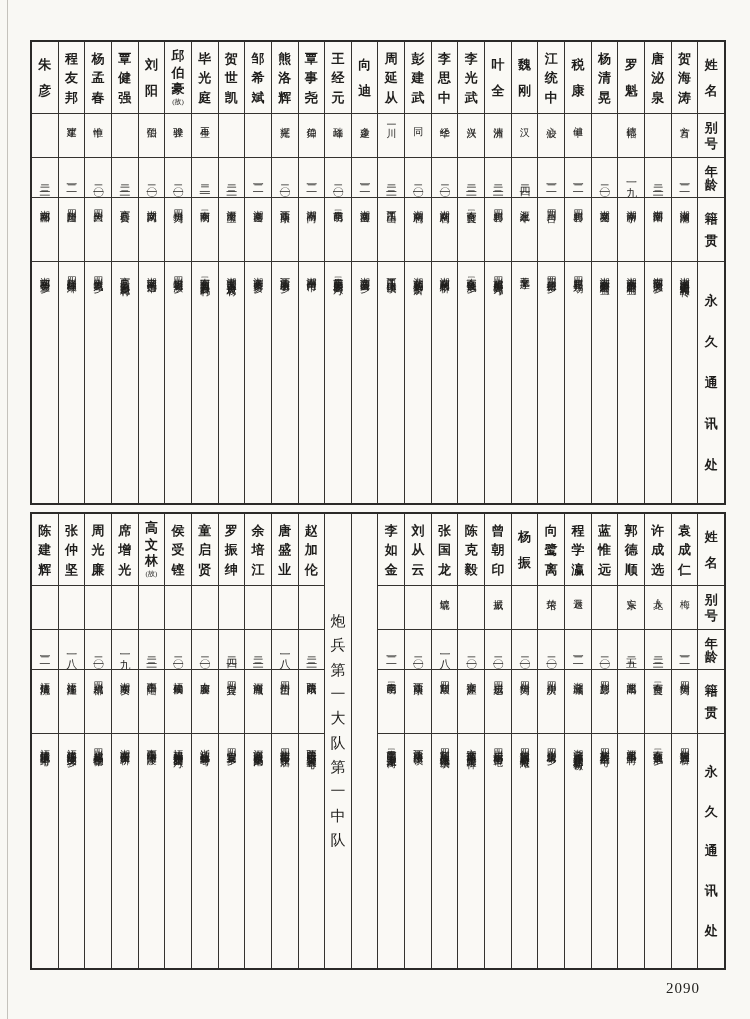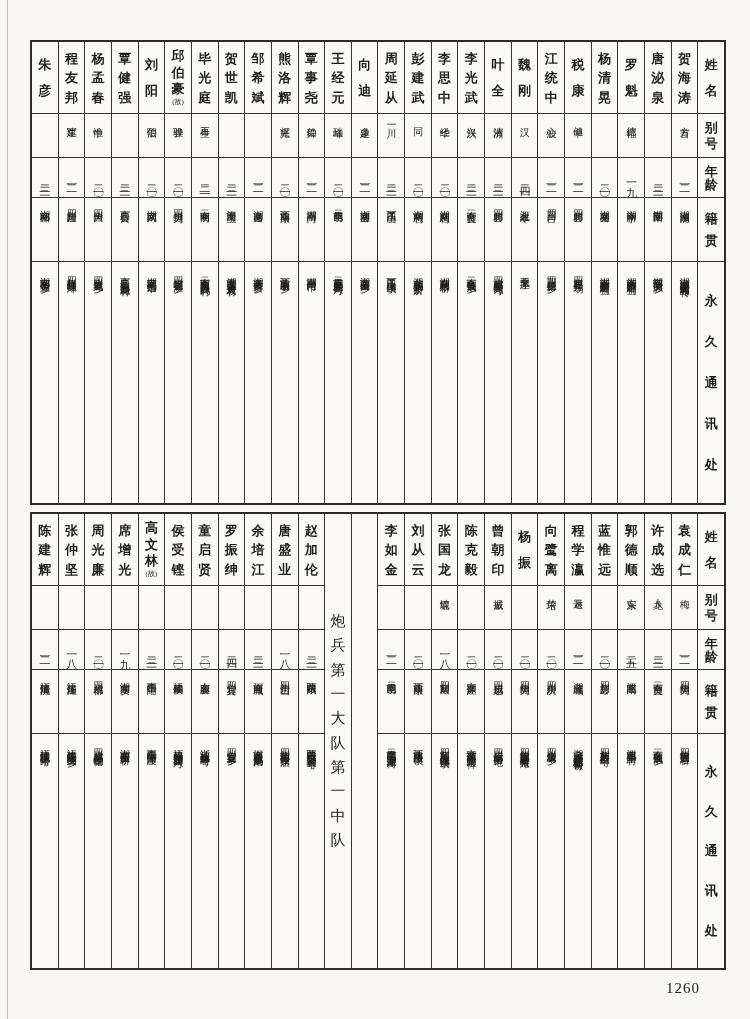--- a/index.html
+++ b/index.html
@@ -963,14 +963,14 @@
           <span class="vtext">二一</span>
         </div>
         <div class="cell native">
           <span class="vtext">福建清流</span>
         </div>
         <div class="cell address">
           <span class="vtext">福建清流中正路十号</span>
         </div>
       </div>
     </div>
-  <div class="page-number">1260</div>
+  <div class="page-number">2090</div>
 </div>
 
 </body></html>

